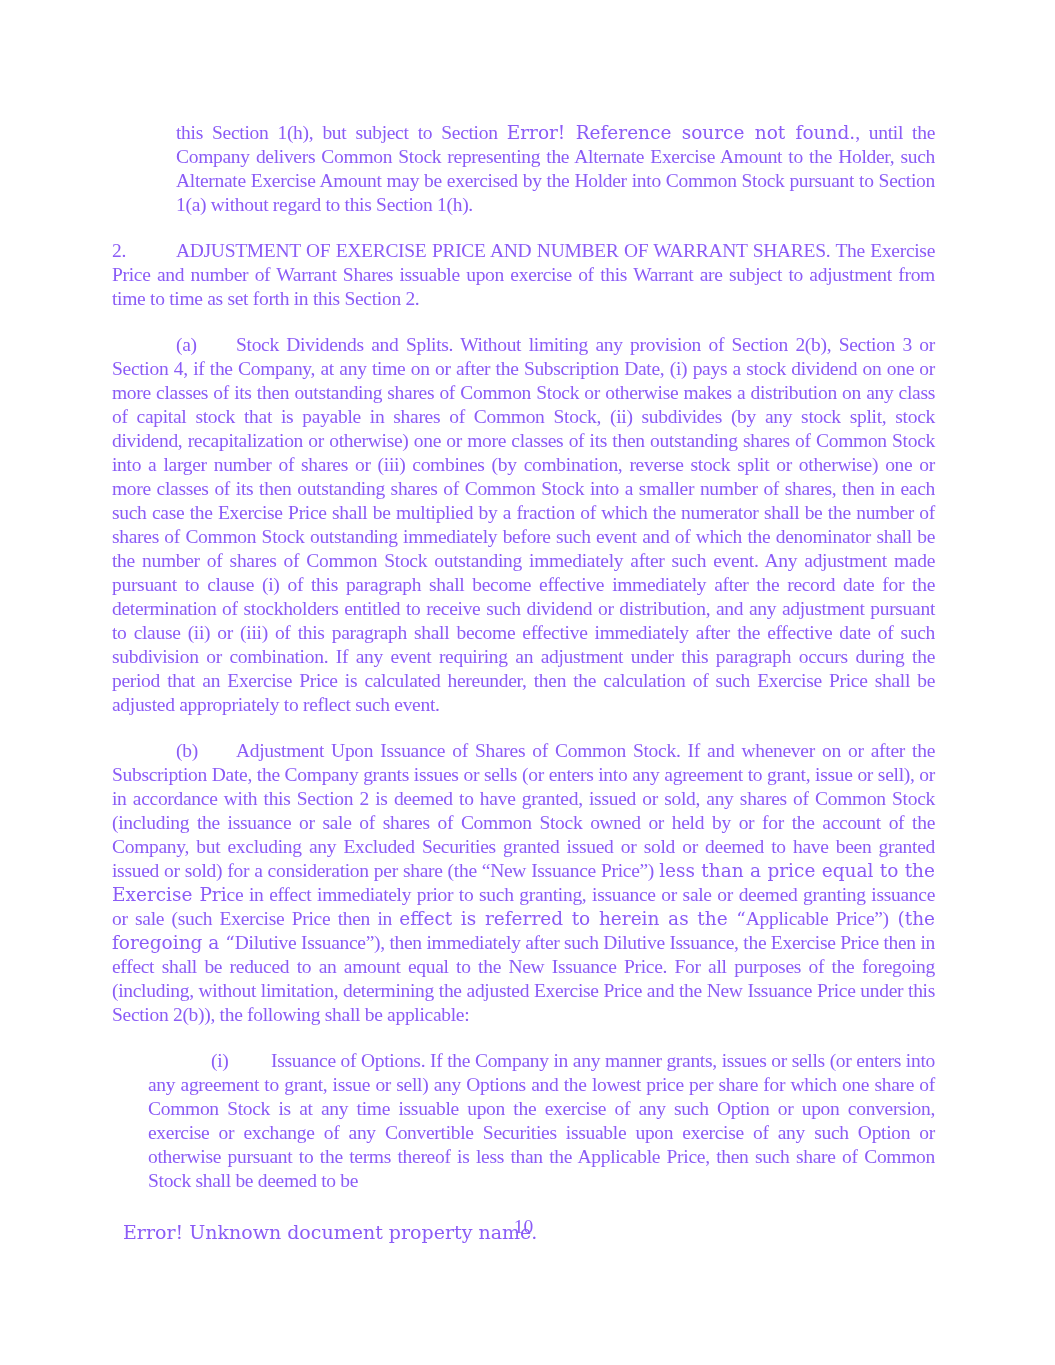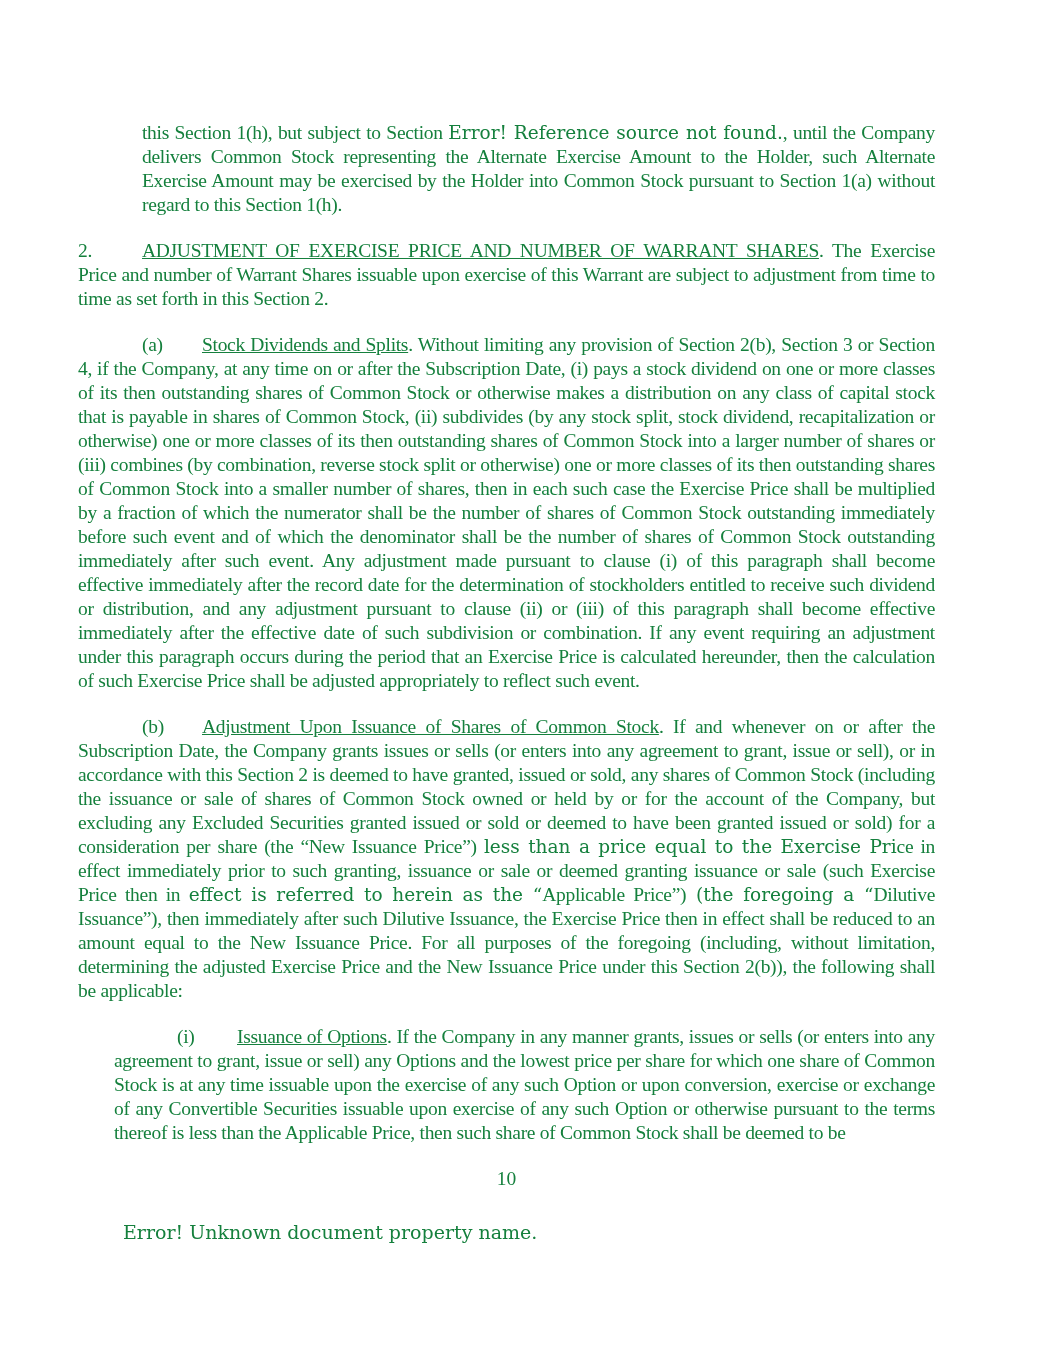--- a/index.html
+++ b/index.html
@@ -5,37 +5,37 @@
   html, body {
     margin: 0;
     padding: 0;
     background: #ffffff;
   }
   .page {
     position: relative;
     width: 1055px;
     height: 1365px;
     background: #ffffff;
-    color: #15803d;
+    color: #8b5cf6;
     font-family: "Liberation Serif", serif;
     font-size: 19.5px;
     line-height: 24px;
     letter-spacing: -0.3px;
     overflow: hidden;
     box-sizing: border-box;
-    padding: 121px 120px 0 78px;
+    padding: 121px 120px 0 112px;
   }
   .para {
     margin: 0 0 22px 0;
     text-align: justify;
   }
   .para.block-indent { margin-left: 64px; }
   .para.first-indent { text-indent: 64px; }
   .para.block-first   { margin-left: 36px; text-indent: 63px; }
-  .u { text-decoration: underline; }
+  .u { }
   .alt {
     font-family: "DejaVu Serif", serif;
     letter-spacing: 0;
     font-size: 18.5px;
   }
   .tab {
     display: inline-block;
     text-indent: 0;
     letter-spacing: -0.3px;
   }

